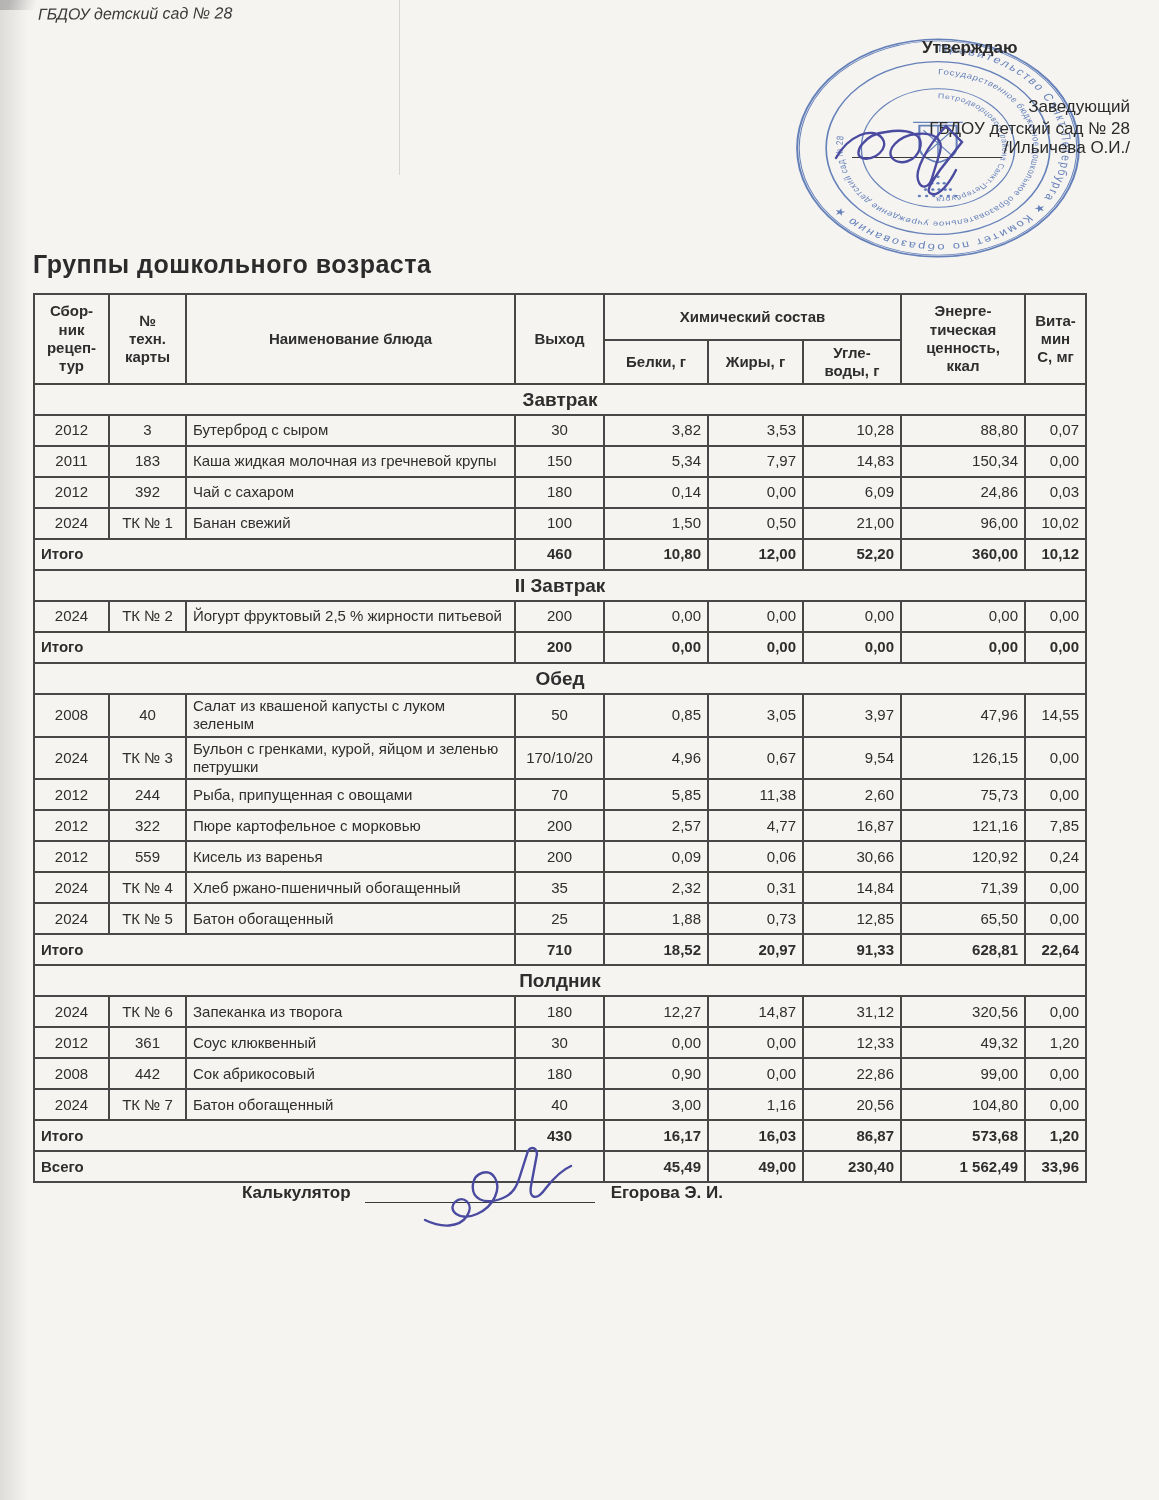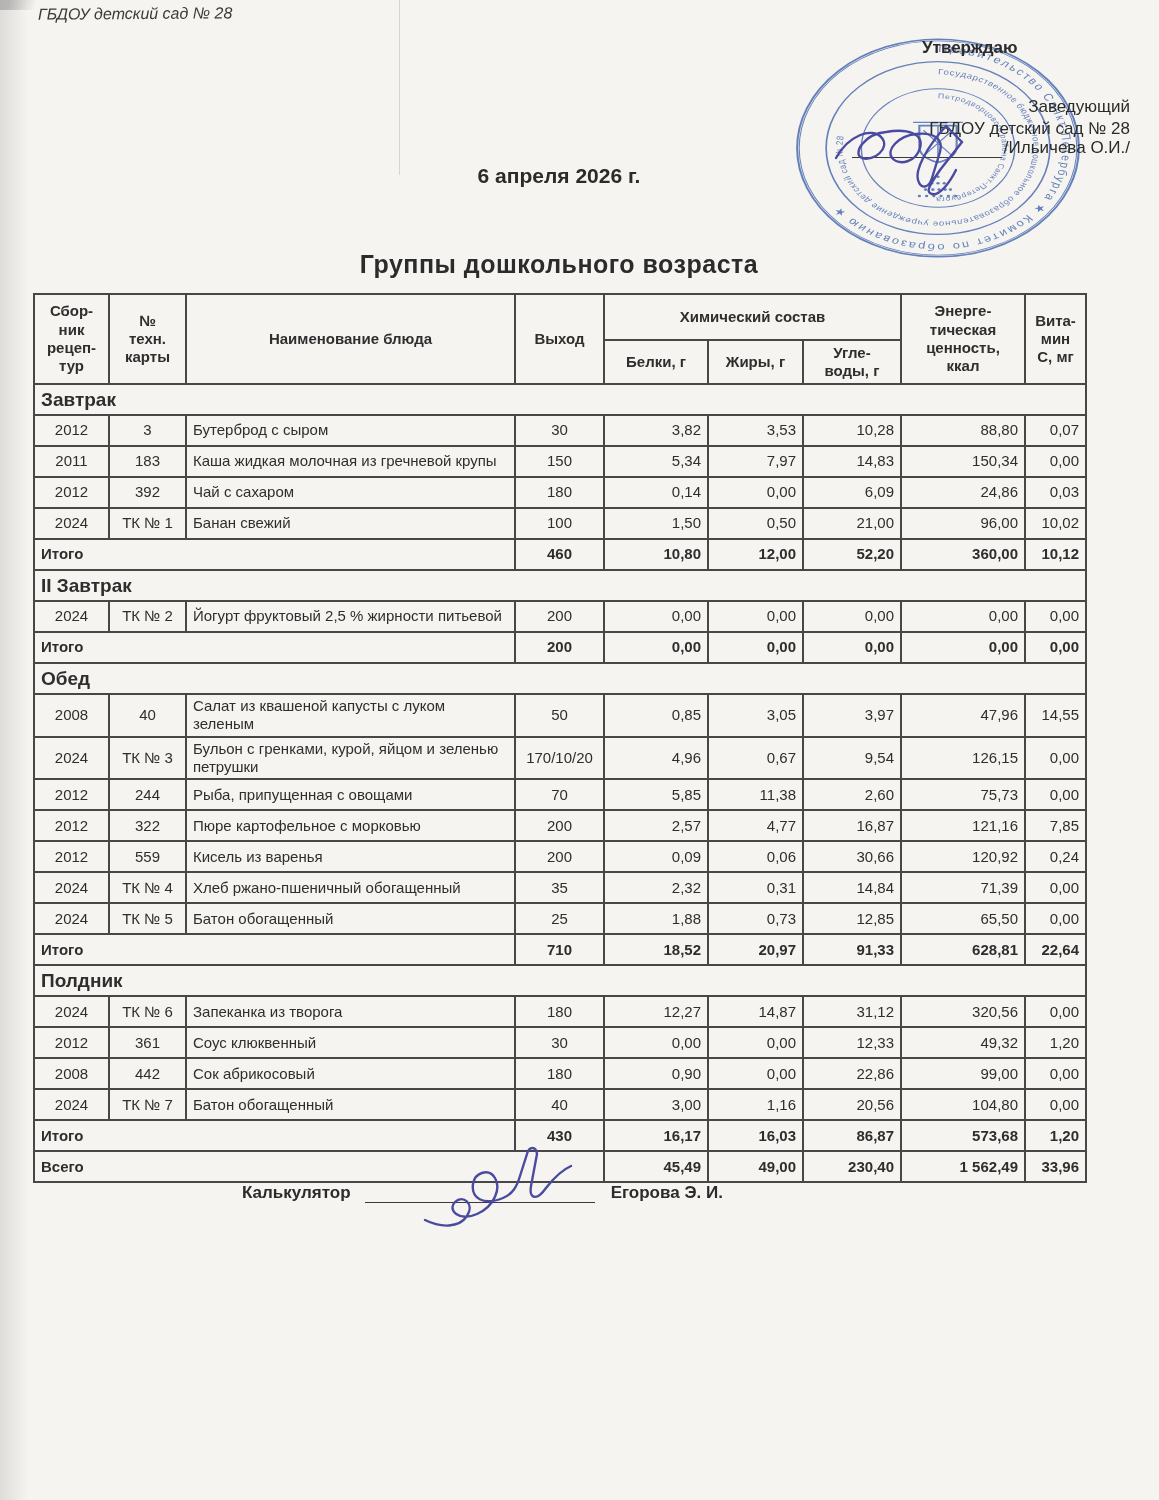--- a/index.html
+++ b/index.html
@@ -35,35 +35,35 @@
   .approve-sig-row { position:absolute; right:29px; top:138px; z-index:3; display:flex; align-items:center; }
   .approve-sig-line { width:150px; border-bottom:1.5px solid #3a3a3a; height:18px; margin-right:2px; }
   .approve-name { font-size:17px; }
   .stamp-wrap { position:absolute; left:793px; top:36px; z-index:1; opacity:.85; }
   .sig-top { position:absolute; left:828px; top:112px; z-index:4; }
   .sig-bottom { position:absolute; left:415px; top:1142px; z-index:4; }
   
   .title-block { position:absolute; left:33px; top:160px; width:1052px; text-align:center; }
   .main-title { font-family:"Liberation Serif", serif; font-weight:bold; font-size:37px; letter-spacing:1px; }
   .date-line  { font-weight:bold; font-size:21px; margin-top:4px; }
-  .subtitle   { position:absolute; left:33px; top:250px; width:1052px; text-align:center; font-weight:bold; font-size:25px; letter-spacing:.5px; }
+  .subtitle   { position:absolute; left:33px; top:250px; width:1052px; text-align:left; font-weight:bold; font-size:25px; letter-spacing:.5px; }
   
   .menu-table {
     position:absolute; left:33px; top:293px; width:1052px;
     border-collapse:collapse; table-layout:fixed;
     font-size:15px; color:#2e2e2e;
   }
   .menu-table th, .menu-table td {
     border:2px solid #474747; vertical-align:middle;
     padding:2px 6px; line-height:1.22;
   }
   .menu-table thead th { font-weight:bold; text-align:center; white-space:pre-line; font-size:15px; padding:2px 3px; }
   .h-top { height:46px; }
   .h-bot { height:44px; }
-  .section-cell { height:28px; font-weight:bold; font-size:19px; }
+  .section-cell { height:28px; text-align:center; font-weight:bold; font-size:19px; }
   .menu-table tbody td { height:25px; }
   .c-center { text-align:center; }
   .c-left   { text-align:left; padding-left:8px; }
   .c-num    { text-align:right; padding-right:10px; }
   .total-row td { font-weight:bold; }
   
   .footer-row { position:absolute; left:242px; top:1183px; display:flex; align-items:flex-end; font-size:17px;font-weight:bold; }
   .footer-label { margin-right:14px; }
   .footer-line { width:230px; border-bottom:1.5px solid #3a3a3a; height:18px; margin-right:16px; }
 </style>
@@ -128,21 +128,20 @@
   <div class="approve-sig-line"></div>
   <div class="approve-name">/Ильичева О.И./</div>
 </div>
 <div class="sig-top">
   <svg width="185" height="90" viewBox="0 0 185 90">
     <path d="M8 46 C20 24 44 14 54 26 C62 36 46 50 34 46 C24 42 36 22 58 20 C80 16 96 22 92 36 C88 50 72 54 64 46 C58 38 70 24 88 22 C104 20 116 26 112 40 L104 66 C101 76 93 78 90 68 C87 58 98 36 118 14 L134 30 L112 58 C104 70 96 80 104 82 C112 84 122 70 128 58" fill="none" stroke="#4a4aa0" stroke-width="2.4" stroke-linecap="round"></path>
   </svg>
 </div>
 
 <div class="title-block">
-  <div class="date-line">6 апреля 2026 г.</div>
 </div>
 <div class="subtitle">Группы дошкольного возраста</div>
 
 <table class="menu-table">
   <colgroup>
     <col style="width:75px">
       <col style="width:77px">
       <col style="width:329px">
       <col style="width:89px">
     <col style="width:104px">

